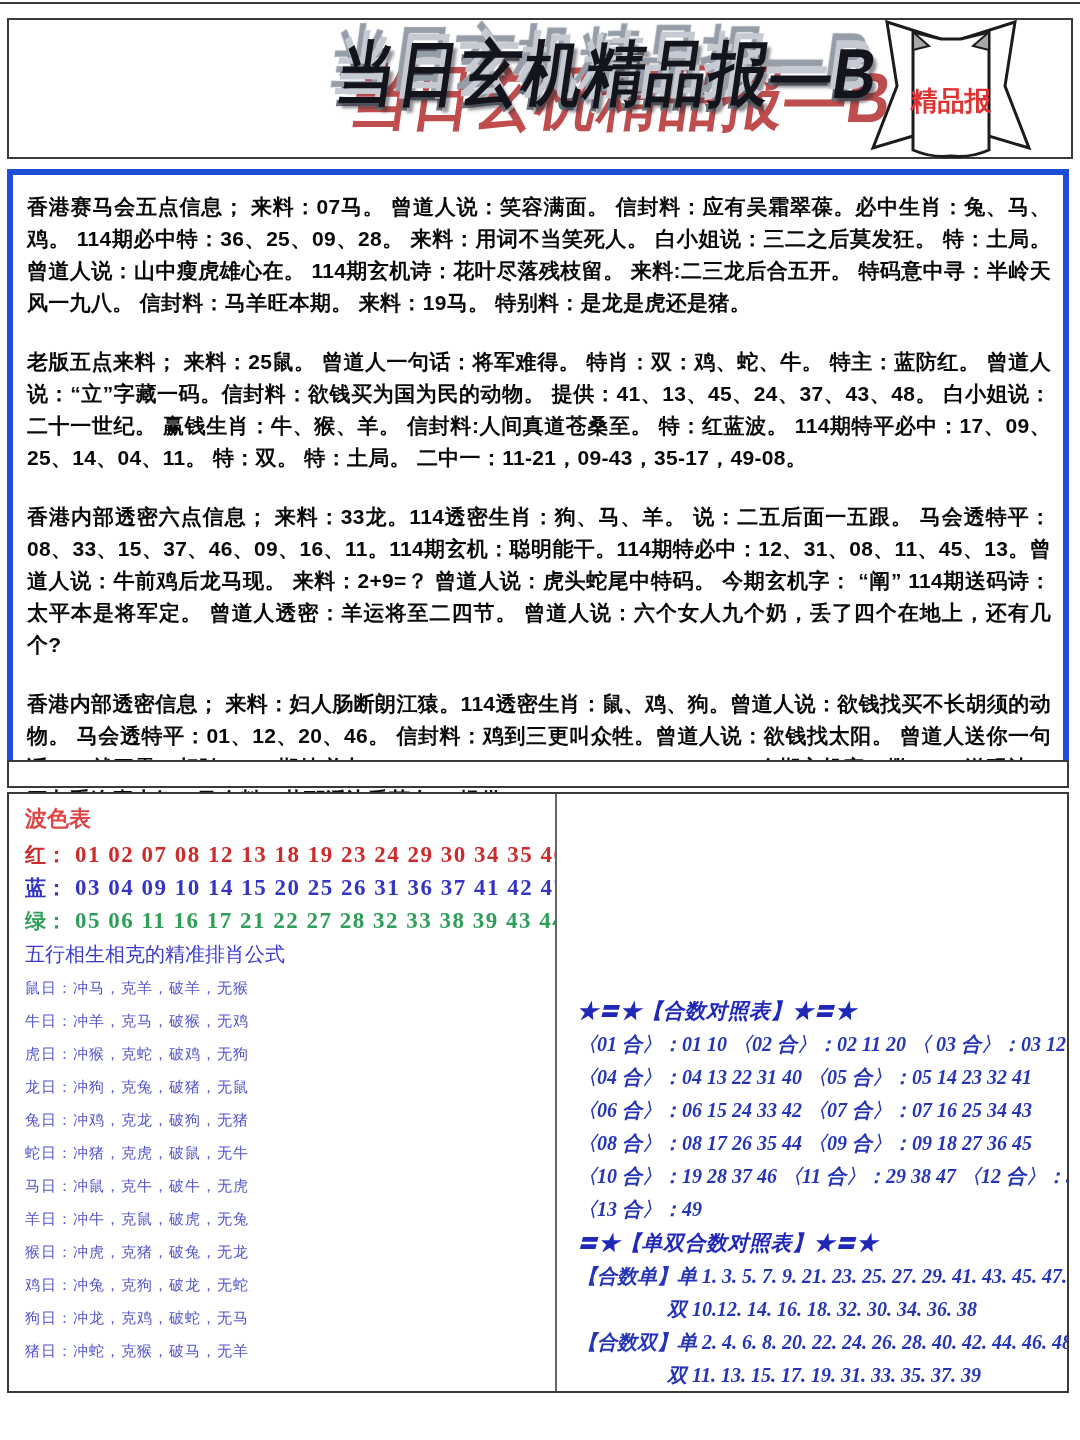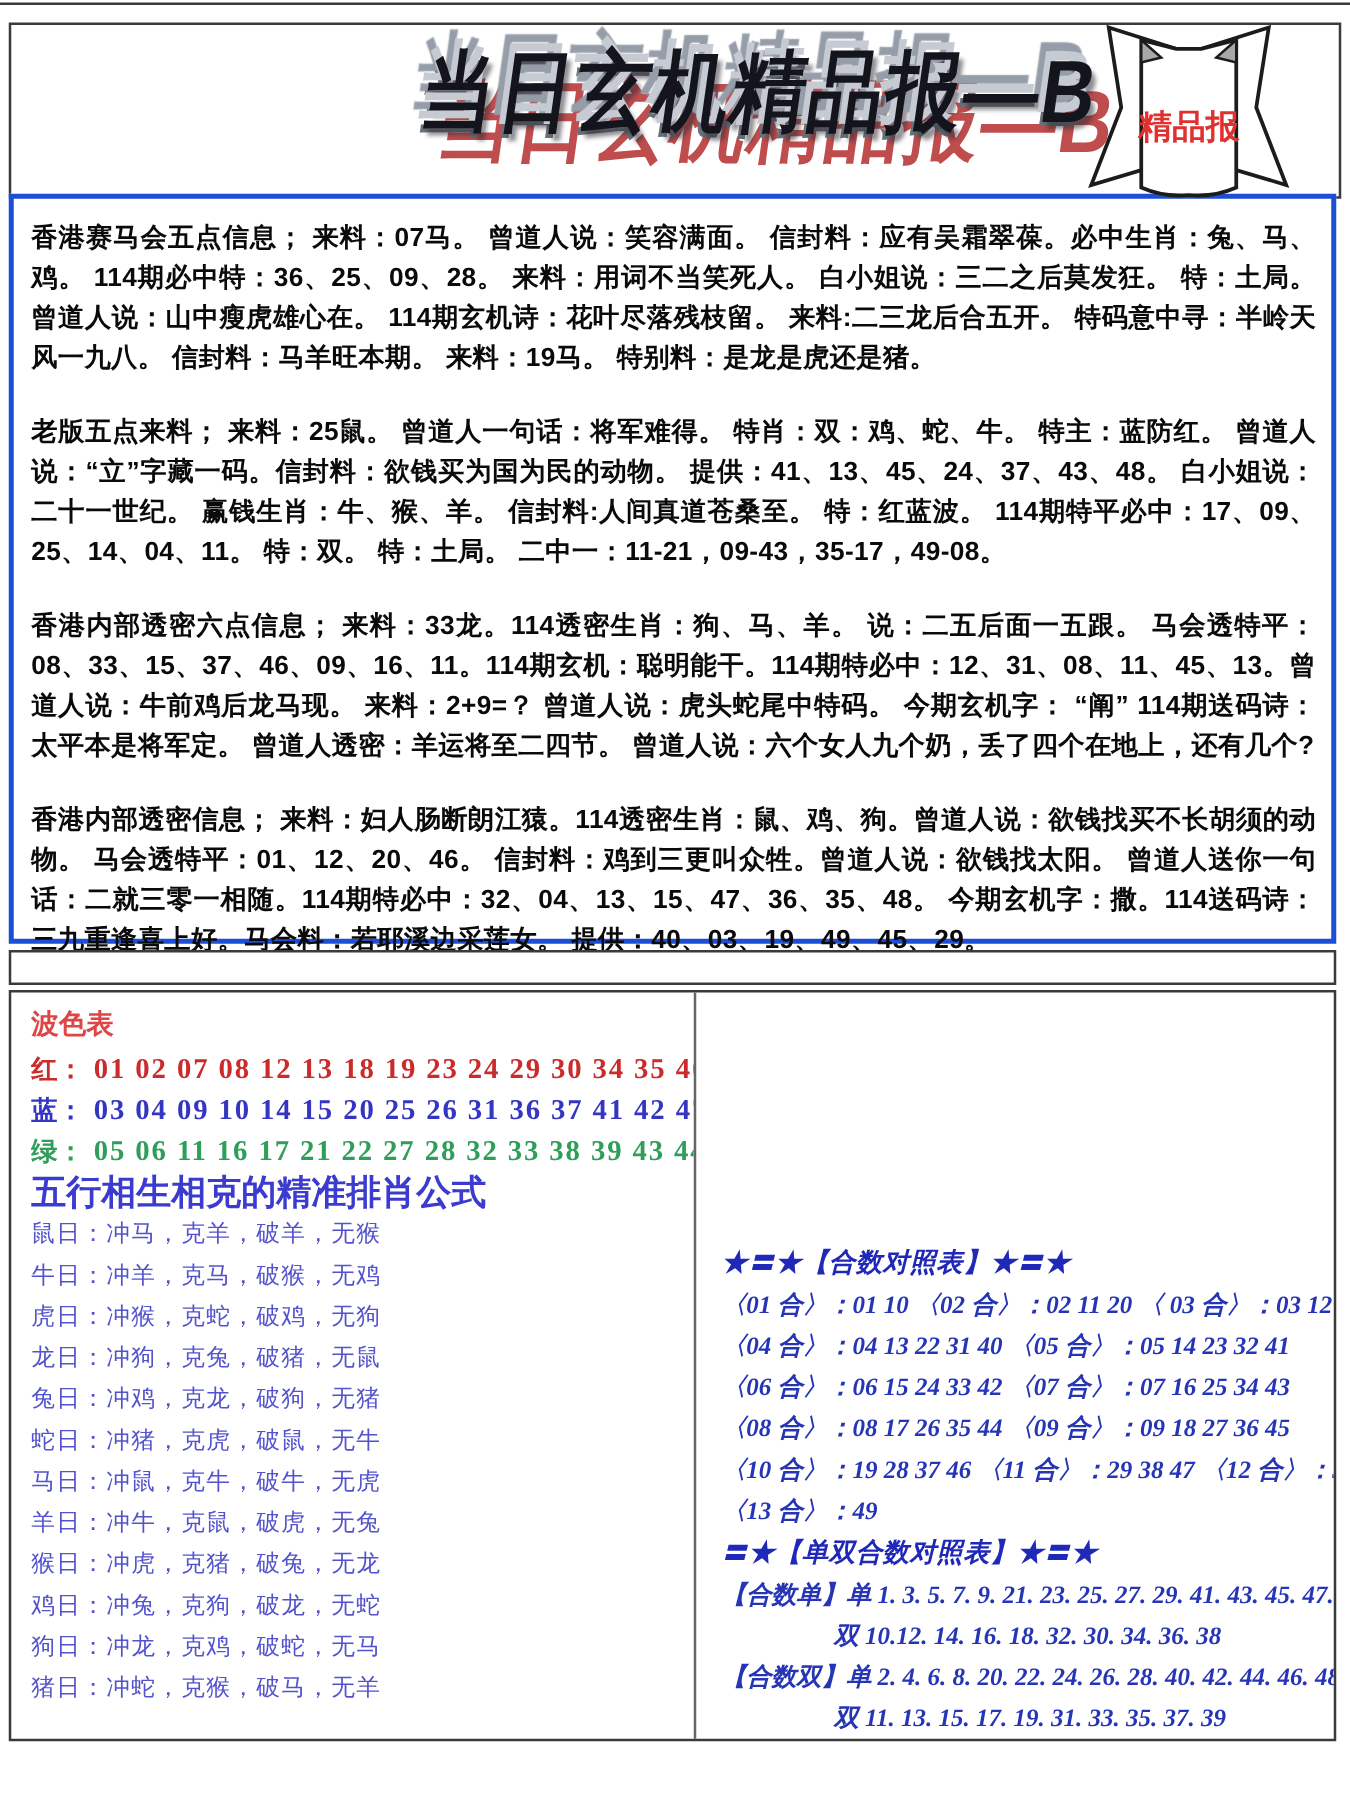--- a/index.html
+++ b/index.html
@@ -13,43 +13,43 @@
     border:2px solid #3a3a3a;background:#fff;}
   .title3d-wrap{position:absolute;left:328px;top:8px;width:580px;height:124px;}
   .t3d{position:absolute;white-space:nowrap;font-weight:900;font-size:60px;
     font-family:"Liberation Sans",sans-serif;transform:skewX(-8deg) scaleY(1.18);
     transform-origin:left center;letter-spacing:2px;}
   .t3d.red-layer{left:14px;top:30px;color:#b93a3a;opacity:.9;z-index:1;}
   .t3d.dark-layer{left:0;top:6px;color:#14141c;z-index:2;
     text-shadow:-5px -7px 0 #c6cad2,-10px -13px 1px #959da8,4px 5px 3px rgba(45,45,55,.55),-2px 3px 0 #6a7078;}
   .ribbon{position:absolute;left:845px;top:10px;width:212px;height:152px;z-index:3;}
   
-  .tips-section{position:absolute;left:7px;top:155px;width:1062px;height:600px;
-    border:4px solid #1d4ed8;box-sizing:border-box;background:#fff;
+  .tips-section{position:absolute;left:7px;top:169px;width:1062px;height:600px;
+    border:6px solid #1d4ed8;box-sizing:border-box;background:#fff;
     padding:16px 12px 0 14px;}
   .tips-section p{margin:0 0 27px 0;font-size:21px;font-weight:bold;color:#0a0a0a;
     line-height:32px;letter-spacing:.3px;text-align:justify;}
   
   .divider-strip{position:absolute;left:7px;top:760px;width:1062px;height:28px;
     border:2px solid #3a3a3a;box-sizing:border-box;background:#fff;}
   
   .ref-section{position:absolute;left:7px;top:792px;width:1062px;height:601px;
     border:2px solid #3a3a3a;box-sizing:border-box;background:#fff;display:flex;}
   .left-col{width:548px;border-right:2px solid #666;box-sizing:border-box;
     padding:6px 0 0 16px;overflow:hidden;}
   .right-col{flex:1;box-sizing:border-box;padding:200px 6px 0 20px;color:#2535b5;overflow:hidden;font-style:italic;}
   .wave-title{color:#e04545;font-size:22px;font-weight:bold;height:38px;line-height:38px;}
   .wave-row{height:33px;display:flex;align-items:center;white-space:nowrap;}
   .wave-label{font-size:21px;font-weight:bold;margin-right:8px;}
   .wave-nums{font-family:"Liberation Serif",serif;font-size:23px;font-weight:bold;letter-spacing:1.5px;}
   .row-red .wave-label,.row-red .wave-nums{color:#cc2b2b;}
   .row-blue .wave-label,.row-blue .wave-nums{color:#3535c4;}
   .row-green .wave-label,.row-green .wave-nums{color:#2f9e58;}
-  .formula-title{color:#3b3bd0;font-size:28px;font-weight:bold;height:34px;line-height:34px;}
-  .formula-line{color:#5353cd;font-size:19px;height:33px;line-height:33px;letter-spacing:1px;}
+  .formula-title{color:#3b3bd0;font-size:20px;font-weight:normal;height:34px;line-height:34px;}
+  .formula-line{color:#5353cd;font-size:15px;height:33px;line-height:33px;letter-spacing:1px;}
   .rheader{font-size:21px;font-weight:bold;height:34px;line-height:34px;letter-spacing:.5px;color:#2028b8;}
   .rrow{height:33px;line-height:33px;font-size:20px;font-weight:bold;
     font-family:"Liberation Serif",serif;white-space:nowrap;color:#2535b5;}
   .rrow.indent{padding-left:90px;}
 </style>
 </head>
 <body>
 
 <div class="top-rule"></div>
 

